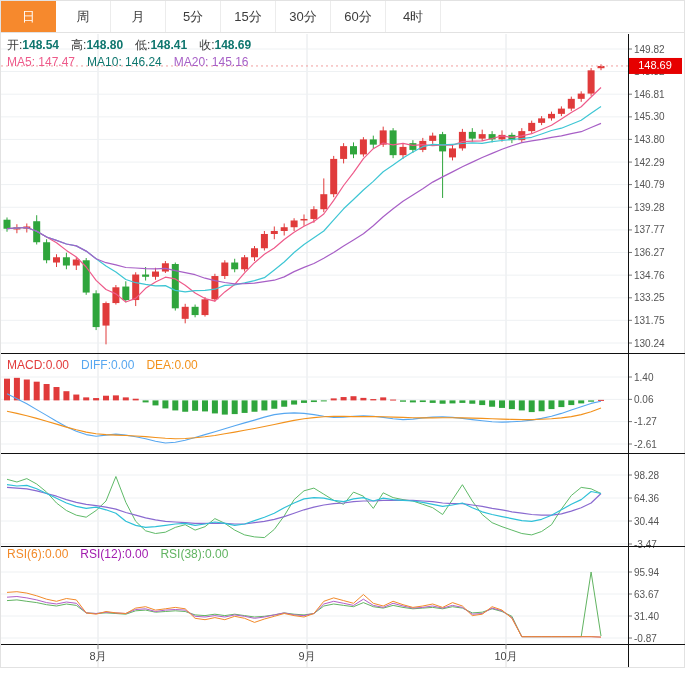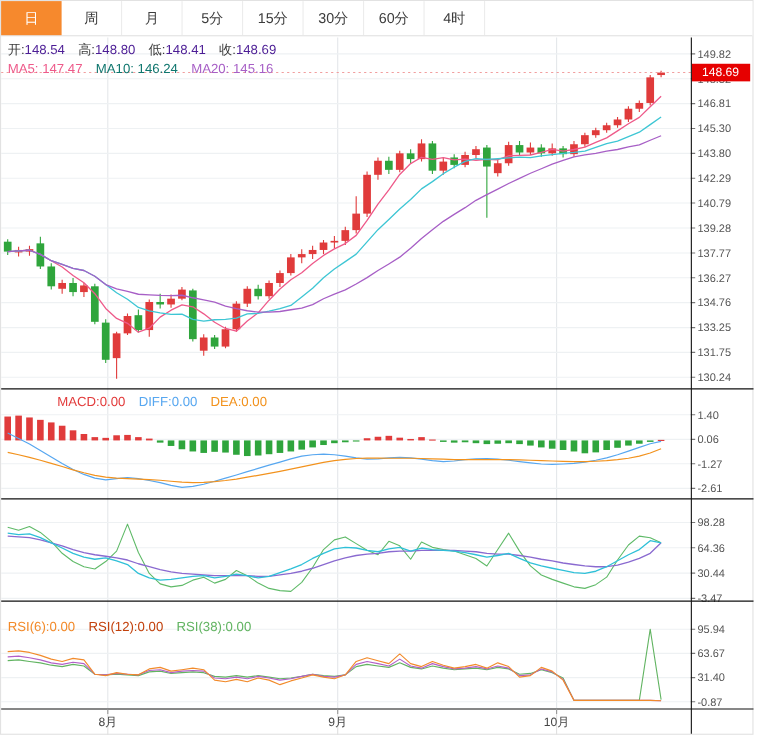--- a/index.html
+++ b/index.html
@@ -6,26 +6,26 @@
     font-family:"Liberation Sans","DejaVu Sans",sans-serif;}
   .widget{position:relative;width:685px;height:668px;border:1px solid #e2e2e2;box-sizing:border-box;background:#fff;}
   #chart-svg{position:absolute;top:0;left:0;}
   .tabbar{position:absolute;top:0;left:0;width:100%;height:32px;background:#fff;
     border-bottom:1px solid #e2e2e2;display:flex;z-index:3;box-sizing:border-box;}
   .tab{width:55px;height:31px;line-height:31px;text-align:center;font-size:13px;color:#3c3c3c;
     border-right:1px solid #ececec;cursor:pointer;box-sizing:border-box;}
   .tab.active{background:#f6892d;color:#fff;border-right:none;}
   .legend{position:absolute;left:6px;display:flex;gap:12px;font-size:12px;z-index:2;white-space:nowrap;}
   .legend .lbl{color:#3a3a3a;}
-  .legend .val{color:#4c1d95;}
+  .legend .val{color:#0f766e;font-weight:bold;}
   #legend-ohlc{top:36px;}
   #legend-ma{top:54px;text-align:center;}
   #legend-macd{top:357px;}
   #legend-kdj{top:457px;}
-  #legend-rsi{top:562px;}
+  #legend-rsi{top:546px;}
 </style>
 </head>
 <body>
 
 <div class="widget">
   <div class="tabbar" id="tabbar">
       <div class="tab active">日</div>
       <div class="tab">周</div>
       <div class="tab">月</div>
       <div class="tab">5分</div>
@@ -345,22 +345,22 @@
       <span><span class="lbl">高:</span><span class="val">148.80</span></span>
       <span><span class="lbl">低:</span><span class="val">148.41</span></span>
       <span><span class="lbl">收:</span><span class="val">148.69</span></span>
     </div>
   <div class="legend" id="legend-ma">
       <span style="color: rgb(238, 90, 138);">MA5: 147.47</span>
       <span style="color: #0f766e;">MA10: 146.24</span>
       <span style="color: rgb(167, 95, 198);">MA20: 145.16</span>
     </div>
   <div class="legend" id="legend-macd">
-      <span style="color: rgb(226, 59, 59); margin-left: 45px;">MACD:0.00</span>
+      <span style="color: rgb(226, 59, 59);">MACD:0.00</span>
       <span style="color: rgb(87, 167, 240);">DIFF:0.00</span>
       <span style="color: rgb(242, 146, 29);">DEA:0.00</span>
     </div>
   <div class="legend" id="legend-rsi">
       <span style="color: rgb(242, 138, 42);">RSI(6):0.00</span>
-      <span style="color: #c2410c;">RSI(12):0.00</span>
+      <span style="color: #a21caf;">RSI(12):0.00</span>
       <span style="color: rgb(98, 180, 98);">RSI(38):0.00</span>
     </div>
 </div>
 
 </body></html>

